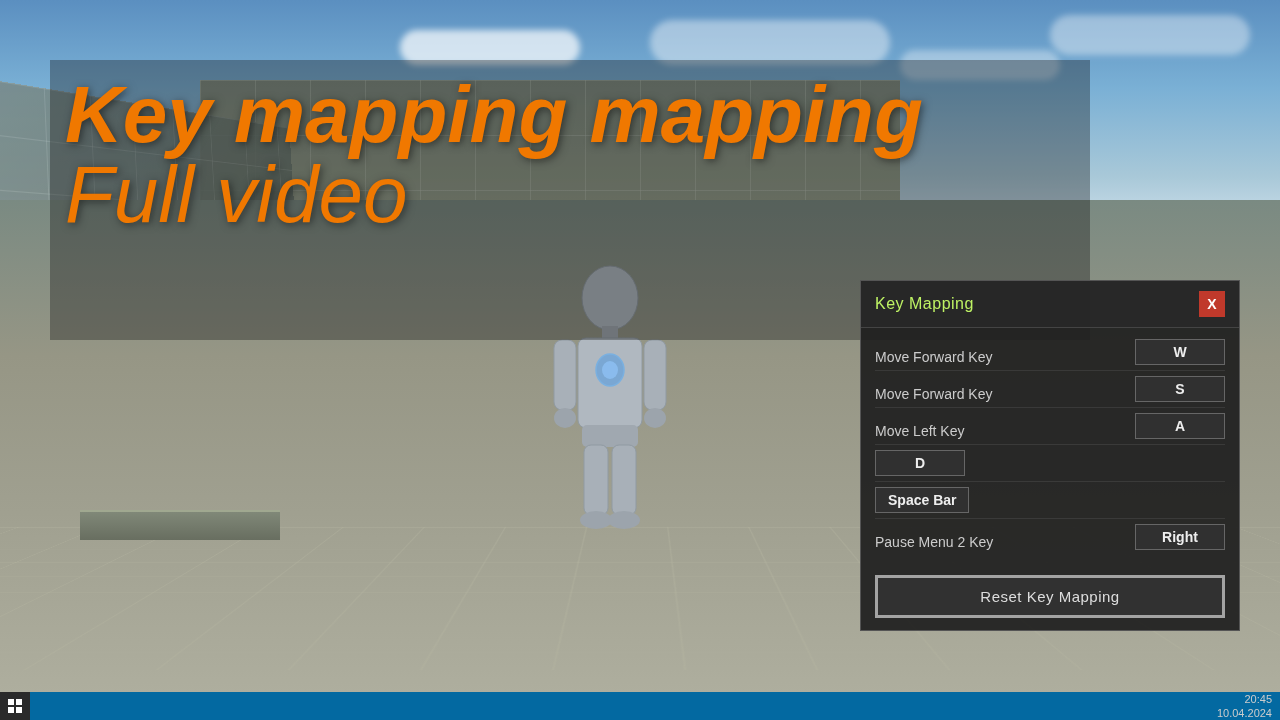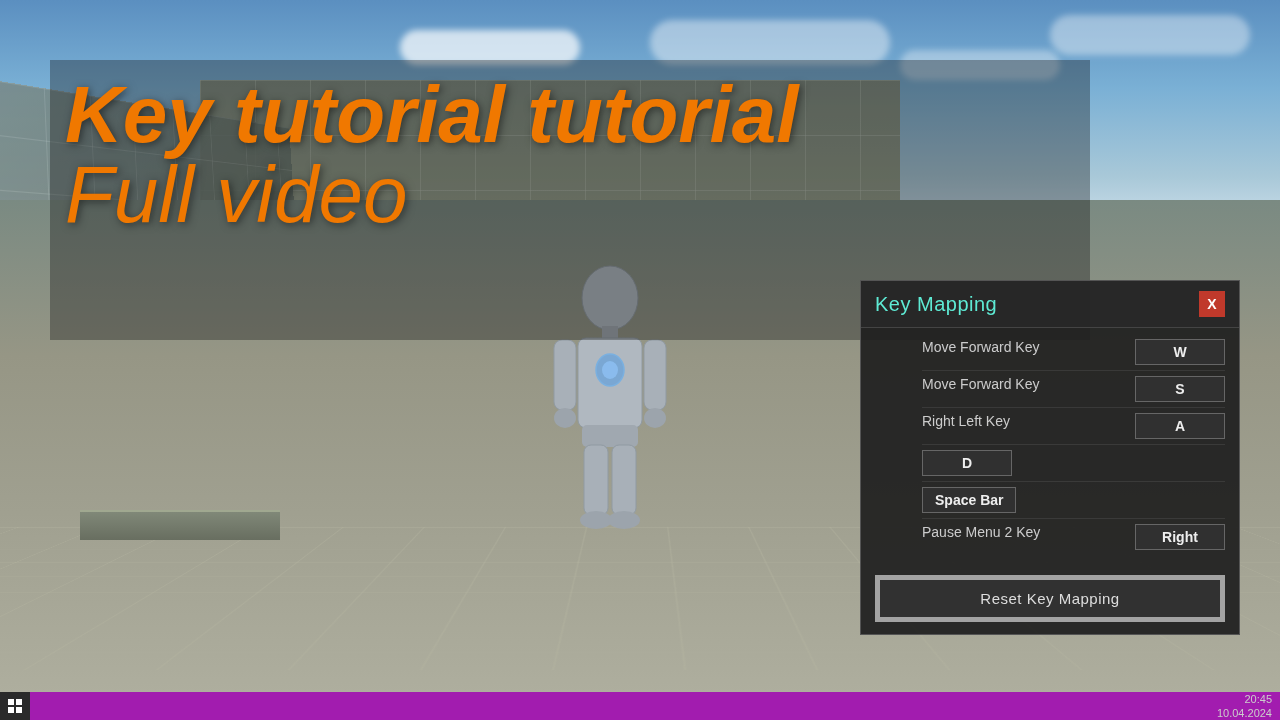--- a/index.html
+++ b/index.html
@@ -167,22 +167,22 @@
     .panel-header {
       display: flex;
       justify-content: space-between;
       align-items: center;
       padding: 10px 14px;
       background: rgba(40,40,40,0.95);
       border-bottom: 1px solid #444;
     }
 
     .panel-title {
-      color: #5eead4;
-      font-size: 20px;
+      color: #bef264;
+      font-size: 16px;
       font-weight: normal;
       letter-spacing: 0.5px;
     }
 
     .close-btn {
       width: 26px;
       height: 26px;
       background: #c0392b;
       color: #fff;
       font-size: 14px;
@@ -195,24 +195,23 @@
       outline: none;
     }
 
     .panel-body {
       padding: 6px 14px 10px 14px;
     }
 
     .key-row {
       display: flex;
       justify-content: space-between;
-      align-items: flex-start;
+      align-items: flex-end;
       padding: 5px 0;
       border-bottom: 1px solid rgba(100,100,100,0.3);
-      margin-left: 47px;
     }
 
     .key-row:last-child {
       border-bottom: none;
     }
 
     .key-label {
       color: #ccc;
       font-size: 14px;
       flex: 1;
@@ -230,37 +229,37 @@
       cursor: pointer;
     }
 
     .reset-btn-row {
       padding: 10px 14px 12px 14px;
     }
 
     .reset-btn {
       width: 100%;
       background: rgba(50,50,50,0.95);
-      border: 5px solid #a3a3a3;
+      border: 3px solid #a3a3a3;
       color: #ddd;
       font-size: 15px;
       padding: 10px 0;
       cursor: pointer;
       text-align: center;
       letter-spacing: 0.5px;
     }
 
     
     #taskbar {
       position: absolute;
       bottom: 0;
       left: 0;
       width: 1280px;
       height: 28px;
-      background: #a21caf;
+      background: #0369a1;
       display: flex;
       align-items: center;
       z-index: 30;
     }
 
     .start-btn {
       width: 30px;
       height: 28px;
       background: #2a2a2a;
       display: flex;
@@ -356,41 +355,41 @@
       <ellipse cx="56" cy="260" rx="16" ry="9" fill="#9ca4ac"></ellipse>
 
       <ellipse cx="84" cy="260" rx="16" ry="9" fill="#9ca4ac"></ellipse>
     </svg>
   </div>
 </div>
 
 <div class="title-bg"></div>
 
 <div class="title-overlay">
-  <div class="line1">Key tutorial tutorial</div>
+  <div class="line1">Key mapping mapping</div>
   <div class="line2">Full video</div>
 </div>
 
 <div id="key-mapping-panel">
   <div class="panel-header">
     <span class="panel-title">Key Mapping</span>
     <button class="close-btn">X</button>
   </div>
   <div class="panel-body" id="key-rows-container">
 
   <div class="key-row">
         <span class="key-label">Move Forward Key</span>
         <button class="key-value">W</button>
       </div>
       <div class="key-row">
         <span class="key-label">Move Forward Key</span>
         <button class="key-value">S</button>
       </div>
       <div class="key-row">
-        <span class="key-label">Right Left Key</span>
+        <span class="key-label">Move Left Key</span>
         <button class="key-value">A</button>
       </div>
       <div class="key-row">
         <button class="key-value">D</button>
       </div>
       <div class="key-row">
         <button class="key-value">Space Bar</button>
       </div>
       <div class="key-row">
         <span class="key-label">Pause Menu 2 Key</span>

